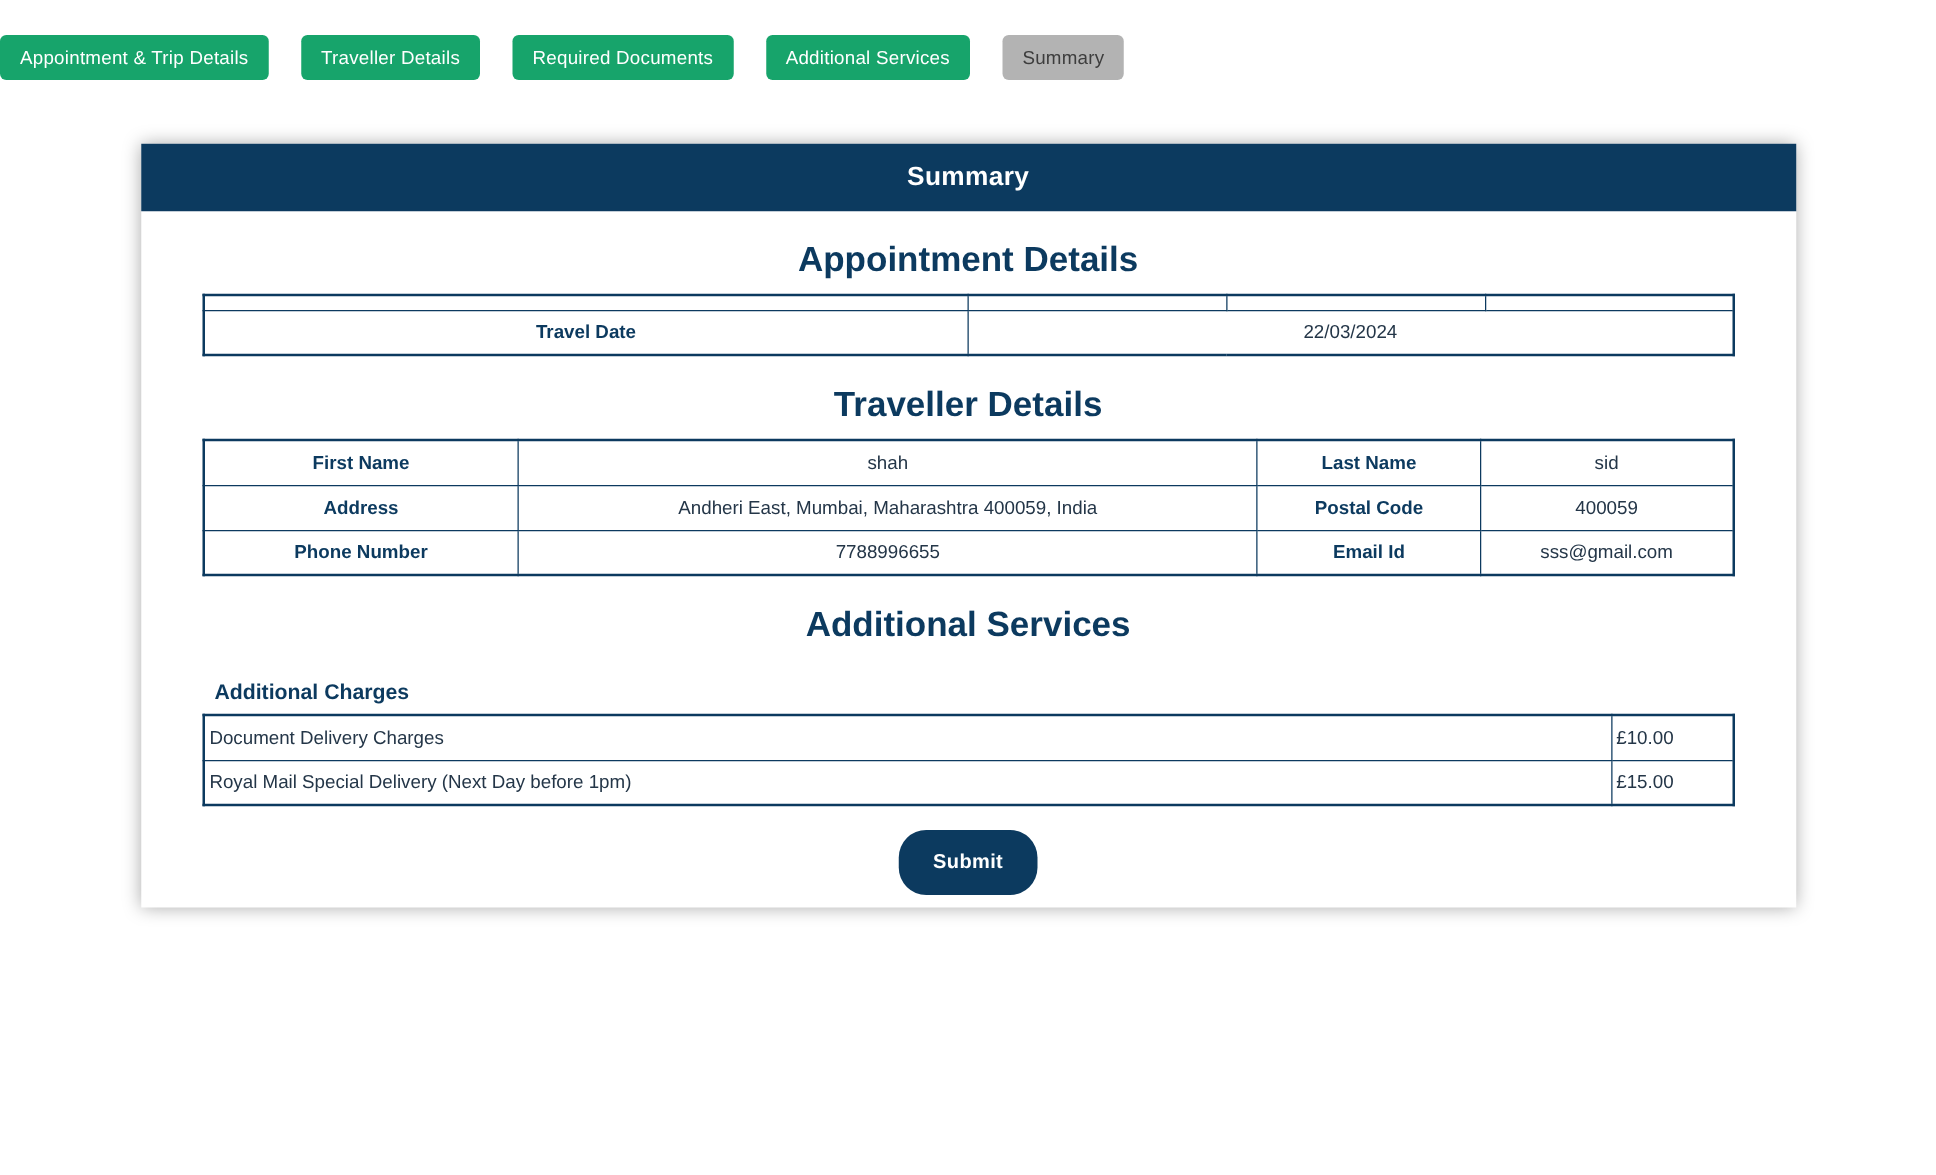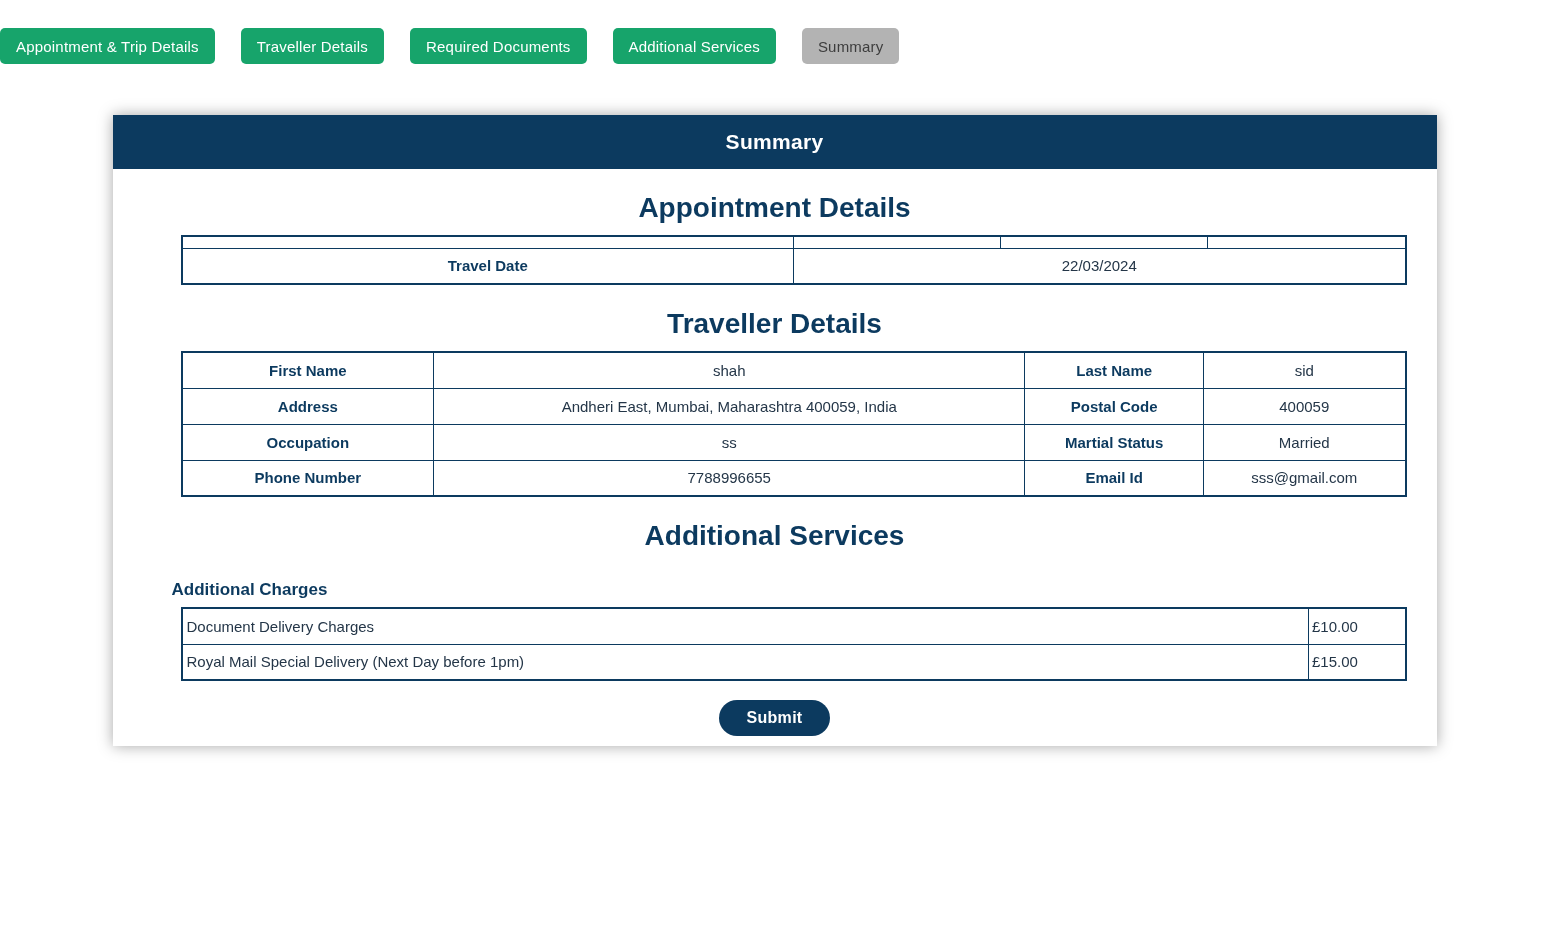--- a/index.html
+++ b/index.html
@@ -47,42 +47,41 @@
   .card-body{padding:0 49px;}
   h2.section-title{
     text-align:center;color:var(--navy);
     font-size:28px;font-weight:700;
     margin:27px 0 15px;line-height:24px;
   }
   
   table.tbl{
     width:100%;border-collapse:collapse;table-layout:fixed;
     border:2px solid var(--navy);
-    margin-left:19px;
   }
   table.tbl th,table.tbl td{
     border:1px solid var(--navy);
     font-size:15px;padding:2px 6px;
     height:36px;text-align:center;vertical-align:middle;
     overflow:hidden;white-space:nowrap;
   }
   table.tbl th{color:var(--navy);font-weight:700;}
   table.tbl td{color:var(--text-dark);font-weight:400;}
   tr.mini-row td{height:12px;padding:0;}
   
   .charges-label{
     color:var(--navy);font-size:17px;font-weight:700;
     margin:32px 0 7px 10px;
   }
   table.charges td{text-align:left;padding:2px 4px;}
   table.charges td.price{padding-left:3px;}
   
   .submit-btn{
     display:block;margin:19px auto 0;
-    height:36px;padding:0 27px;
+    height:52px;padding:0 27px;
     background:var(--navy);color:#ffffff;
     border:none;border-radius:22px;cursor:pointer;
     font-family:"Liberation Sans",sans-serif;
     font-size:16px;font-weight:700;letter-spacing:.3px;
   }
 </style>
 </head>
 <body>
 
 <div class="tabbar">
@@ -137,26 +136,20 @@
         <th>Last Name</th>
         <td>sid</td>
       </tr>
       <tr>
         <th>Address</th>
         <td>Andheri East, Mumbai, Maharashtra 400059, India</td>
         <th>Postal Code</th>
         <td>400059</td>
       </tr>
       <tr>
-        <th>Occupation</th>
-        <td>ss</td>
-        <th>Martial Status</th>
-        <td>Married</td>
-      </tr>
-      <tr>
         <th>Phone Number</th>
         <td>7788996655</td>
         <th>Email Id</th>
         <td>sss@gmail.com</td>
       </tr>
     </tbody>
       </table>
 
 
     <h2 class="section-title">Additional Services</h2>

